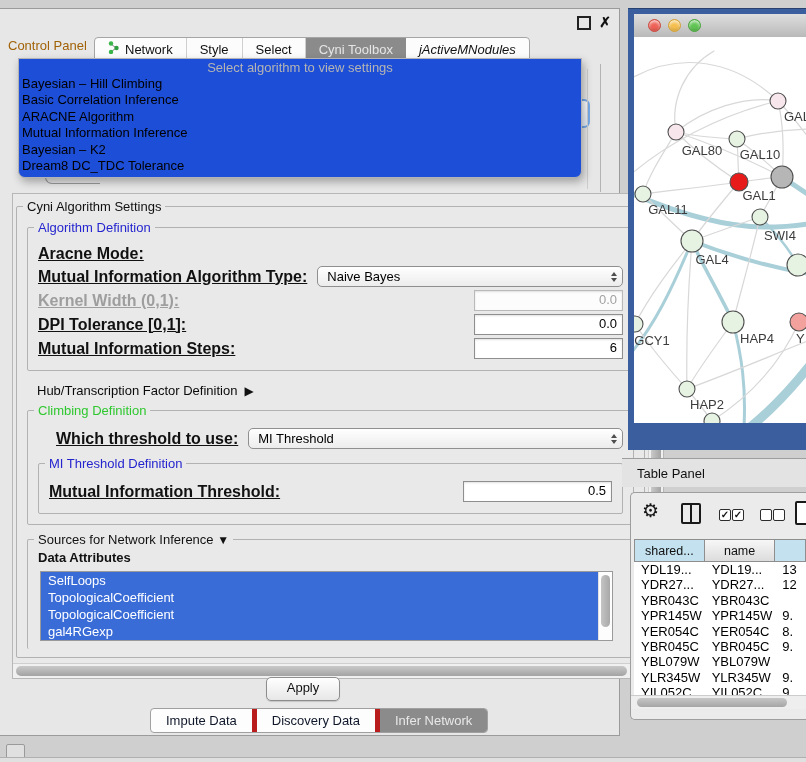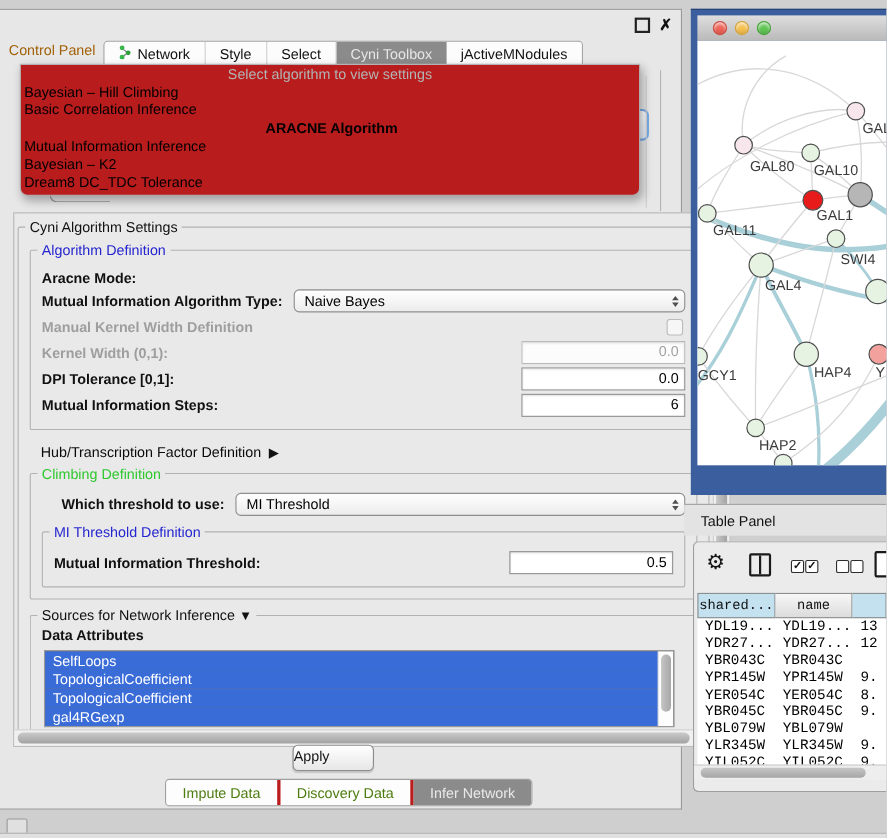--- a/index.html
+++ b/index.html
@@ -10,81 +10,81 @@
   .cp-titlebar{position:absolute;left:0;top:0;width:100%;height:24px;}
   .cp-title{position:absolute;left:8px;top:5px;font-size:13px;color:#a16207;margin-top:24px;}
   .cp-btn{position:absolute;top:5px;font-size:12px;color:#111;cursor:pointer;}
   .cp-float{right:28px;top:7px;width:10px;height:10px;border:2px solid #222;display:block;}
   .cp-close{right:8px;font-weight:bold;font-size:14px;}
   
   .tabstrip{position:absolute;left:94px;top:28px;height:23px;display:flex;background:#fcfcfc;
     border:1px solid #a5a5a5;border-radius:4px;overflow:hidden;z-index:5;}
   .tab{display:flex;align-items:center;gap:5px;padding:0 13px;font-size:13px;line-height:23px;color:#111;
     border-right:1px solid #cfcfcf;cursor:pointer;white-space:nowrap;}
-  .tab:last-child{border-right:none;}
+  .tab:last-child{border-right:none;font-style:italic;}
   .tab.selected{background:#8b8b8b;color:#e6e6e6;border-right:none;}
   
   .bg-combo-sliver{position:absolute;left:571px;top:90px;width:15px;height:25px;border:2px solid #77aae7;
     border-radius:6px;background:linear-gradient(#fdfdfd,#e4ecf8);z-index:2;}
   .bg-combo-bottom{position:absolute;left:45px;top:158px;width:54px;height:16px;border:1px solid #9a9a9a;
     border-top:none;border-right:none;border-radius:0 0 0 7px;z-index:2;}
   .bg-vline{position:absolute;left:600px;top:55px;width:0;height:128px;border-left:1px solid #b3b3b3;z-index:2;}
   .bg-vline2{position:absolute;left:587px;top:60px;width:0;height:120px;border-left:1px solid #cdcdcd;z-index:2;}
   
-  .algo-overlay{position:absolute;left:18px;top:49px;width:562px;background:#b91c1c;border:1px solid #b3b3b3;
+  .algo-overlay{position:absolute;left:18px;top:49px;width:562px;background:#1d4ed8;border:1px solid #b3b3b3;
     border-radius:0 0 7px 7px;box-shadow:2px 4px 9px rgba(0,0,0,.30);z-index:30;padding-bottom:3px;}
   .algo-placeholder{text-align:center;color:#b4b4b4;font-size:13px;height:17px;line-height:17px;}
   .algo-item{font-size:13px;height:16.4px;line-height:16.4px;padding-left:3px;color:#000;cursor:pointer;}
-  .algo-item.bold{font-weight:bold;text-align:center;}
+  .algo-item.bold{font-weight:normal;}
   
   .settings{position:absolute;left:12px;top:184px;width:652px;height:486px;background:#e9e9e9;
     border:1px solid #b7b7b7;box-sizing:border-box;}
   .settings-content{position:absolute;left:0;top:0;right:14px;bottom:14px;overflow:hidden;}
   .groupbox{position:relative;border:1px solid #b2b2b2;border-radius:2px;}
   .legend{position:absolute;top:-8px;left:6px;background:#e9e9e9;padding:0 4px;font-size:13px;color:#111;white-space:nowrap;}
   .legend.blue{color:#2525cf;}
   .legend.green{color:#2fc82f;}
   .g-outer{margin:12px 4px 0 3px;padding:10px 8px 8px 8px;}
   .g-algo{margin:10px 2px 0 2px;padding:14px 8px 8px 8px;}
   .row{display:flex;align-items:center;margin:3px 2px;}
-  .lbl{font-size:13px;font-weight:bold;color:#111;white-space:nowrap;}
+  .lbl{font-size:16px;font-weight:bold;color:#111;white-space:nowrap;text-decoration:underline;}
   .lbl.dis{color:#9e9e9e;}
   .flex{flex:1;}
   .combo{height:21px;display:flex;align-items:center;border:1px solid #8f8f8f;border-radius:5px;
     background:linear-gradient(#ffffff,#ececec);margin-left:10px;flex:1;cursor:pointer;box-sizing:border-box;}
   .combo-val{flex:1;font-size:13px;padding-left:9px;color:#000;}
   .spin{width:16px;display:flex;flex-direction:column;align-items:center;justify-content:center;gap:2px;}
   .spin .up{width:0;height:0;border-left:3.5px solid transparent;border-right:3.5px solid transparent;border-bottom:4px solid #4e4e4e;}
   .spin .dn{width:0;height:0;border-left:3.5px solid transparent;border-right:3.5px solid transparent;border-top:4px solid #4e4e4e;}
   .field{width:142px;height:18px;border:1px solid #8e8e8e;background:#fff;font-size:13px;text-align:right;
     padding:1px 5px 0 0;color:#000;box-shadow:inset 0 1px 2px rgba(0,0,0,.12);}
   .field.dis{color:#a2a2a2;border-color:#b9b9b9;background:#fcfcfc;}
   .checkbox{width:13px;height:13px;border:1px solid #bbb;border-radius:3px;background:#f6f6f6;margin-right:2px;}
   .hub-row{display:flex;align-items:center;gap:7px;margin:12px 2px 12px 12px;font-size:13px;color:#0a0a0a;}
   .tri{font-size:12px;color:#111;}
   .g-thresh{margin:12px 2px 0 2px;padding:14px 8px 10px 8px;}
   .which-row{margin-left:20px;}
   .g-mi{margin:14px 2px 0 2px;padding:14px 8px 8px 8px;}
   .g-sources{margin:14px 2px 0 2px;padding:8px 8px 8px 8px;border-bottom:none;}
   .attr-title{font-size:13px;font-weight:bold;margin:2px 0 6px 2px;color:#111;}
-  .attr-list{position:relative;margin:0 12px 0 4px;height:68px;background:#737373;border:1px solid #9a9a9a;overflow:hidden;}
+  .attr-list{position:relative;margin:0 12px 0 4px;height:68px;background:#7f1d1d;border:1px solid #9a9a9a;overflow:hidden;}
   .attr-item{height:17px;line-height:17px;font-size:13px;color:#fff;background:#3a6cd8;padding-left:7px;margin-right:13px;cursor:pointer;}
   .attr-scroll{position:absolute;right:0;top:0;bottom:0;width:13px;background:#fdfdfd;border-left:1px solid #e2e2e2;}
   .attr-thumb{position:absolute;left:1.5px;top:3px;width:9px;height:52px;border-radius:5px;background:linear-gradient(90deg,#c4c4c4,#a8a8a8);}
   .vscroll{position:absolute;right:0;top:0;width:14px;bottom:14px;background:#f0f0f0;border-left:1px solid #cfcfcf;}
   .vthumb{position:absolute;left:1.5px;top:3px;width:10px;height:93%;border-radius:6px;background:linear-gradient(90deg,#c9c9c9,#a3a3a3);}
   .hscroll{position:absolute;left:0;bottom:0;height:14px;right:14px;background:#f0f0f0;border-top:1px solid #cfcfcf;}
   .hthumb{position:absolute;top:1.5px;left:3px;height:10px;width:96%;border-radius:6px;background:linear-gradient(#c9c9c9,#a3a3a3);}
   .scroll-corner{position:absolute;right:0;bottom:0;width:14px;height:14px;background:#ececec;}
   .apply{position:absolute;left:266px;top:668px;width:72px;height:22px;border:1px solid #8d8d8d;border-radius:5px;
     background:linear-gradient(#ffffff,#e7e7e7);font-size:13px;font-family:"Liberation Sans",sans-serif;
-    color:#111;text-align:left;line-height:20px;cursor:pointer;box-shadow:0 1px 1px rgba(0,0,0,.15);}
+    color:#111;text-align:center;line-height:20px;cursor:pointer;box-shadow:0 1px 1px rgba(0,0,0,.15);}
   .bottomtabs{position:absolute;left:150px;top:699px;height:23px;display:flex;background:#fdfdfd;
     border:1px solid #a0a0a0;border-radius:4px;overflow:hidden;}
-  .btab{padding:0 15px;font-size:13px;line-height:23px;color:#4d7c0f;border-right:3px solid #b91c1c;cursor:pointer;white-space:nowrap;}
+  .btab{padding:0 15px;font-size:13px;line-height:23px;color:#0f172a;border-right:5px solid #b91c1c;cursor:pointer;white-space:nowrap;}
   .btab:last-child{border-right:none;}
   .btab.selected{background:#8b8b8b;color:#e8e8e8;border-right:none;}
   
   .net-frame{position:absolute;left:628px;top:8px;width:178px;height:442px;background:#3b5f9e;border-top:1px solid #28426f;box-sizing:border-box;}
   .net-titlebar{position:absolute;left:6px;top:5px;right:-2px;height:23px;
     background:linear-gradient(#dedede,#b9b9b9);border-bottom:1px solid #8a8a8a;}
   .light{position:absolute;top:5px;width:13px;height:13px;border-radius:50%;box-sizing:border-box;cursor:pointer;
     box-shadow:inset 0 2px 3px rgba(255,255,255,.7), inset 0 -2px 2px rgba(0,0,0,.12);}
   .light.red{left:14px;background:#ee6156;border:1px solid #c94b40;}
   .light.yellow{left:34px;background:#f5bf4e;border:1px solid #d3a23a;}
@@ -98,21 +98,21 @@
   .tp-window{position:absolute;left:630px;top:492px;width:176px;height:228px;background:#ebebeb;
     border:1px solid #9e9e9e;border-right:none;border-radius:5px 0 0 5px;overflow:hidden;box-sizing:border-box;}
   .tp-toolbar{position:absolute;left:0;top:0;width:100%;height:42px;}
   .gear{position:absolute;left:11px;top:6px;font-size:19px;color:#151515;cursor:pointer;}
   .col-icon{position:absolute;left:50px;top:10px;width:16px;height:17px;border:2px solid #1a1a1a;border-radius:2px;cursor:pointer;}
   .col-icon::after{content:"";position:absolute;left:50%;top:0;bottom:0;width:2px;background:#1a1a1a;transform:translateX(-50%);}
   .cb{position:absolute;top:16px;width:10px;height:10px;border:1.5px solid #2c2c2c;border-radius:2px;
     font-size:10px;font-weight:bold;line-height:9px;text-align:center;color:#111;cursor:pointer;background:#fff;}
   .doc-icon{position:absolute;left:164px;top:8px;width:16px;height:20px;border:2px solid #1a1a1a;
     border-radius:2px 7px 2px 2px;background:#fff;cursor:pointer;}
-  .tp-table{position:absolute;left:3px;top:46px;right:0;font-family:Liberation Mono, monospace;}
+  .tp-table{position:absolute;left:3px;top:46px;right:0;}
   .tp-headrow{display:flex;height:23px;}
   .th{box-sizing:border-box;border:1px solid #8e8e8e;border-left:none;font-size:12.5px;display:flex;
     align-items:center;justify-content:center;color:#111;cursor:pointer;}
   .th:first-child{border-left:1px solid #8e8e8e;}
   .th.blue{background:#c3e1ee;}
   .th.gray{background:linear-gradient(#f7f7f7,#dcdcdc);}
   .c1{width:74px;} .c2{width:74px;} .c3{width:32px;}
   .tp-rowswrap{overflow:hidden;height:138px;background:#fff;}
   .tr{display:flex;height:15.4px;cursor:default;}
   .td{box-sizing:border-box;font-size:13px;color:#000;white-space:nowrap;overflow:hidden;padding-left:7px;line-height:15.4px;}
@@ -194,25 +194,20 @@
               <span class="lbl">Mutual Information Algorithm Type:</span>
               <div class="combo">
                 <span class="combo-val">Naive Bayes</span>
                 <span class="spin">
                     <i class="up"></i>
                     <i class="dn"></i>
                   </span>
               </div>
             </div>
 
-            <div class="row" style="height:20px;">
-              <span class="lbl dis">Manual Kernel Width Definition</span>
-              <span class="flex"></span>
-              <span class="checkbox"></span>
-            </div>
 
             <div class="row">
               <span class="lbl dis">Kernel Width (0,1):</span>
               <span class="flex"></span>
               <span class="field dis">0.0</span>
             </div>
 
             <div class="row">
               <span class="lbl">DPI Tolerance [0,1]:</span>
               <span class="flex"></span>

